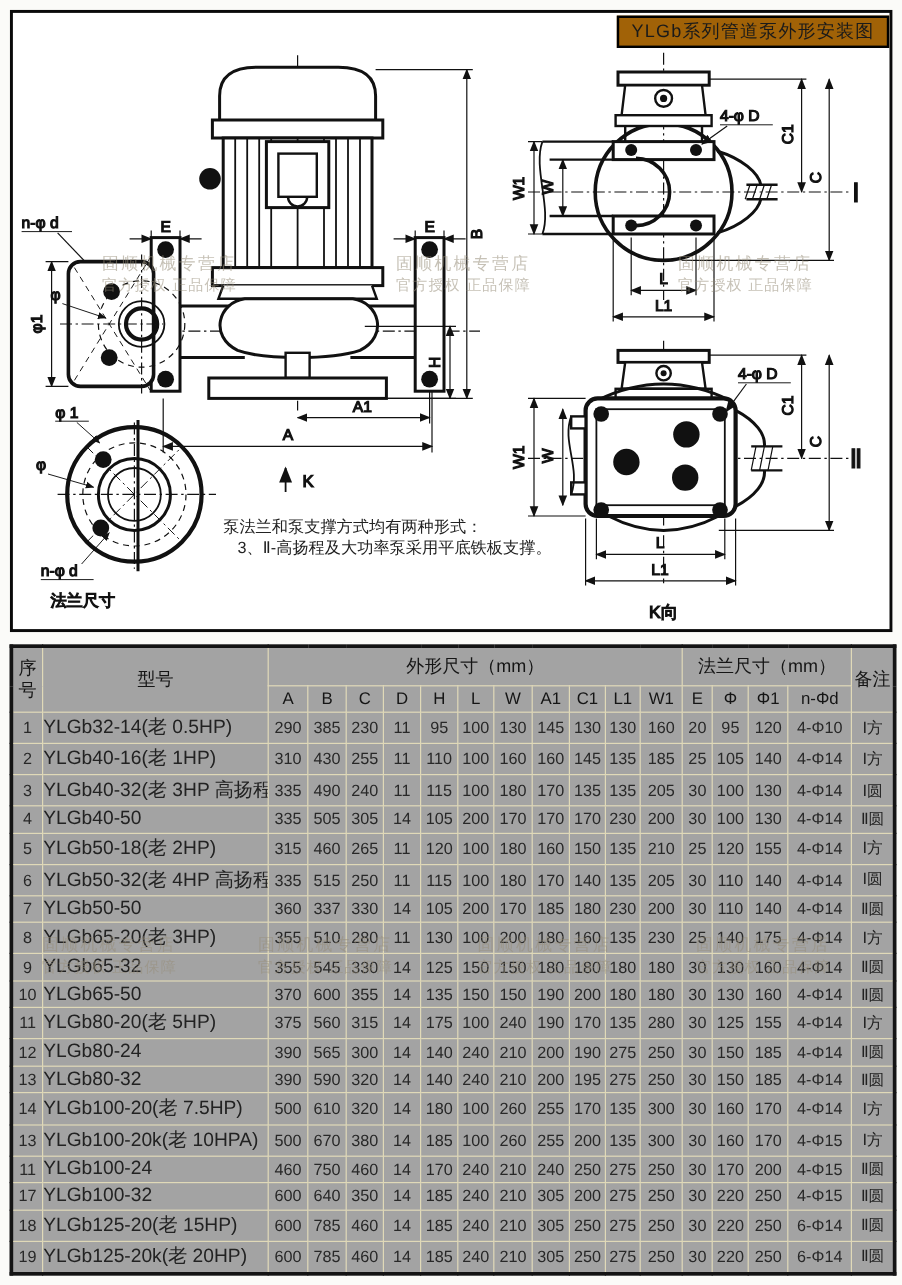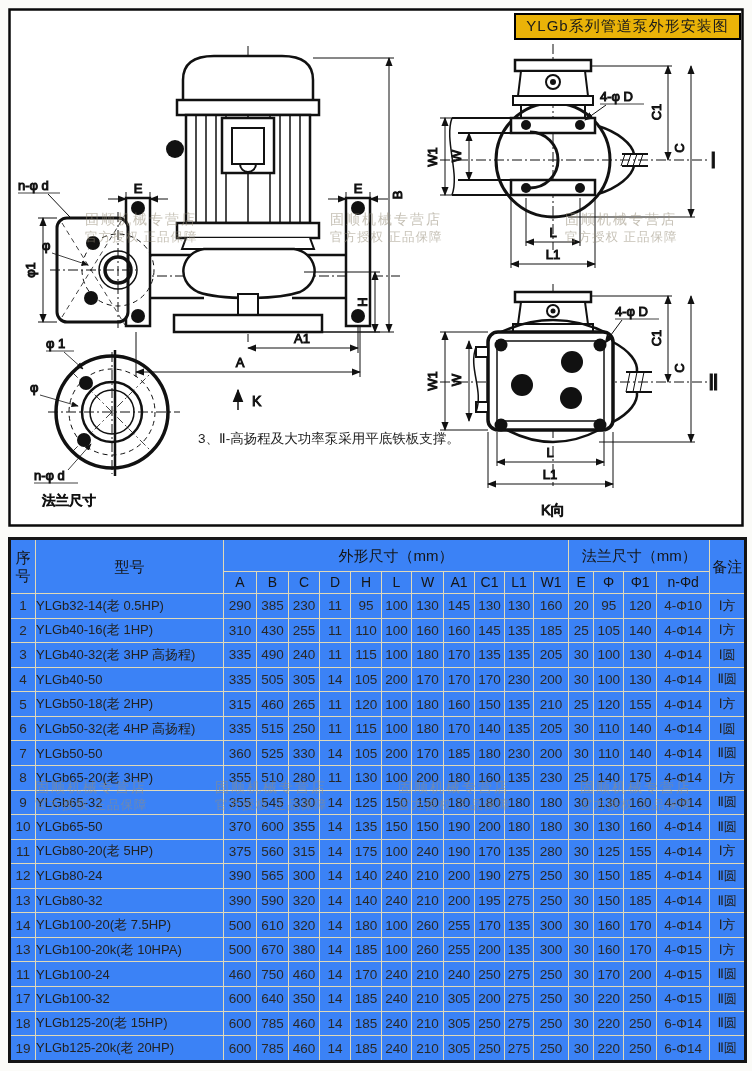--- a/index.html
+++ b/index.html
@@ -1,29 +1,29 @@
 <!DOCTYPE html>
 <html><head>
 <meta charset="utf-8">
 <style>
   html,body{margin:0;padding:0;}
   body{width:752px;height:1071px;background:#fbfbf8;font-family:"Liberation Sans",sans-serif;position:relative;overflow:hidden;color:#1a1a1a;}
   .page{position:absolute;inset:0;}
   svg text{font-family:"Liberation Sans",sans-serif;fill:#111;}
   .title-box{position:absolute;left:514px;top:13px;width:227px;height:27px;border:2px solid #000;box-sizing:border-box;
-    display:flex;align-items:center;justify-content:center;font-size:15px;letter-spacing:1px;background:#eab308;}
+    display:flex;align-items:center;justify-content:center;font-size:15px;letter-spacing:1px;background:#a16207;}
   .notes{position:absolute;left:186px;top:430px;font-size:13.5px;line-height:17.5px;color:#222;}
   .notes .item{padding-left:12px;}
   table.dims{position:absolute;left:8px;top:537px;width:736px;height:526px;border-collapse:collapse;table-layout:fixed;
-    background:#3b82f6;border:3px solid #141414;}
+    background:#a3a3a3;border:3px solid #141414;}
   table.dims th,table.dims td{border:1px solid #e0d9b8;padding:0;overflow:hidden;}
   table.dims th{font-weight:normal;font-size:15px;line-height:1.15;color:#151515;}
   table.dims tr.sub th{font-size:14px;}
   td.num{font-size:13.5px;text-align:center;color:#282828;}
-  td.model{font-size:13px;text-align:left;padding-left:5px;white-space:nowrap;color:#222;}
+  td.model{font-size:16px;text-align:left;padding-left:5px;white-space:nowrap;color:#222;}
   td.remark{font-size:13px;text-align:center;color:#222;margin-top:48px;}
   tr.grp{height:33px;} tr.sub{height:22px;}
   .wm{position:absolute;color:rgba(152,142,122,.55);pointer-events:none;white-space:nowrap;z-index:6;line-height:18px;}
   .wm .l1{font-size:14px;letter-spacing:2px;}
   .wm .l2{font-size:12.5px;display:block;letter-spacing:1px;}
 </style>
 </head>
 <body>
 
 <div class="page">
@@ -225,20 +225,21 @@
       <text x="542" y="471" font-size="13" text-anchor="middle">L1</text>
       <text x="545" y="507" font-size="14.5" text-anchor="middle">K向</text>
     </g>
   </svg>
 
   <div class="title-box">
     <span>YLGb系列管道泵外形安装图</span>
   </div>
 
   <div class="notes">
+    <div>泵法兰和泵支撑方式均有两种形式：</div>
     <div class="item">3、Ⅱ-高扬程及大功率泵采用平底铁板支撑。</div>
   </div>
 
   <table class="dims">
     <colgroup>
       <col style="width:26px">
         <col style="width:188px">
       <col style="width:33px">
         <col style="width:32px">
         <col style="width:31px">
@@ -400,21 +401,21 @@
           <td class="num">30</td>
           <td class="num">110</td>
           <td class="num">140</td>
           <td class="num">4-Φ14</td>
           <td class="remark">Ⅰ圆</td>
         </tr>
         <tr>
           <td class="num">7</td>
           <td class="model">YLGb50-50</td>
           <td class="num">360</td>
-          <td class="num">525</td>
+          <td class="num">337</td>
           <td class="num">330</td>
           <td class="num">14</td>
           <td class="num">105</td>
           <td class="num">200</td>
           <td class="num">170</td>
           <td class="num">185</td>
           <td class="num">180</td>
           <td class="num">230</td>
           <td class="num">200</td>
           <td class="num">30</td>

